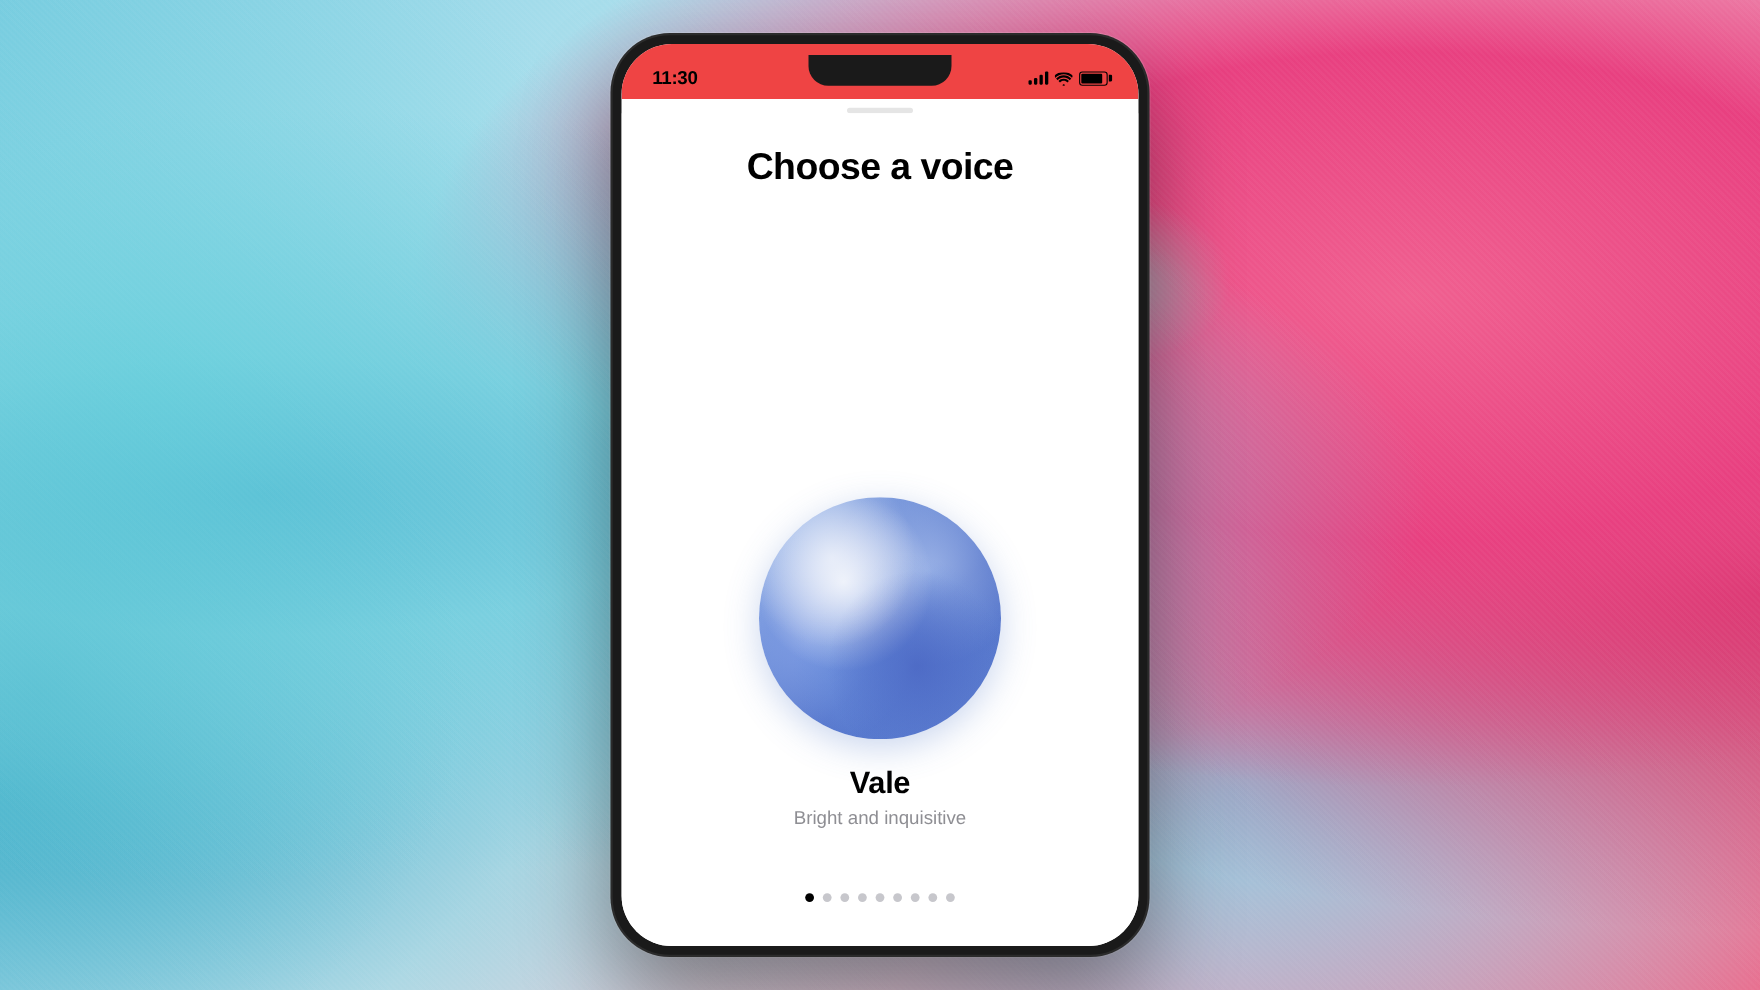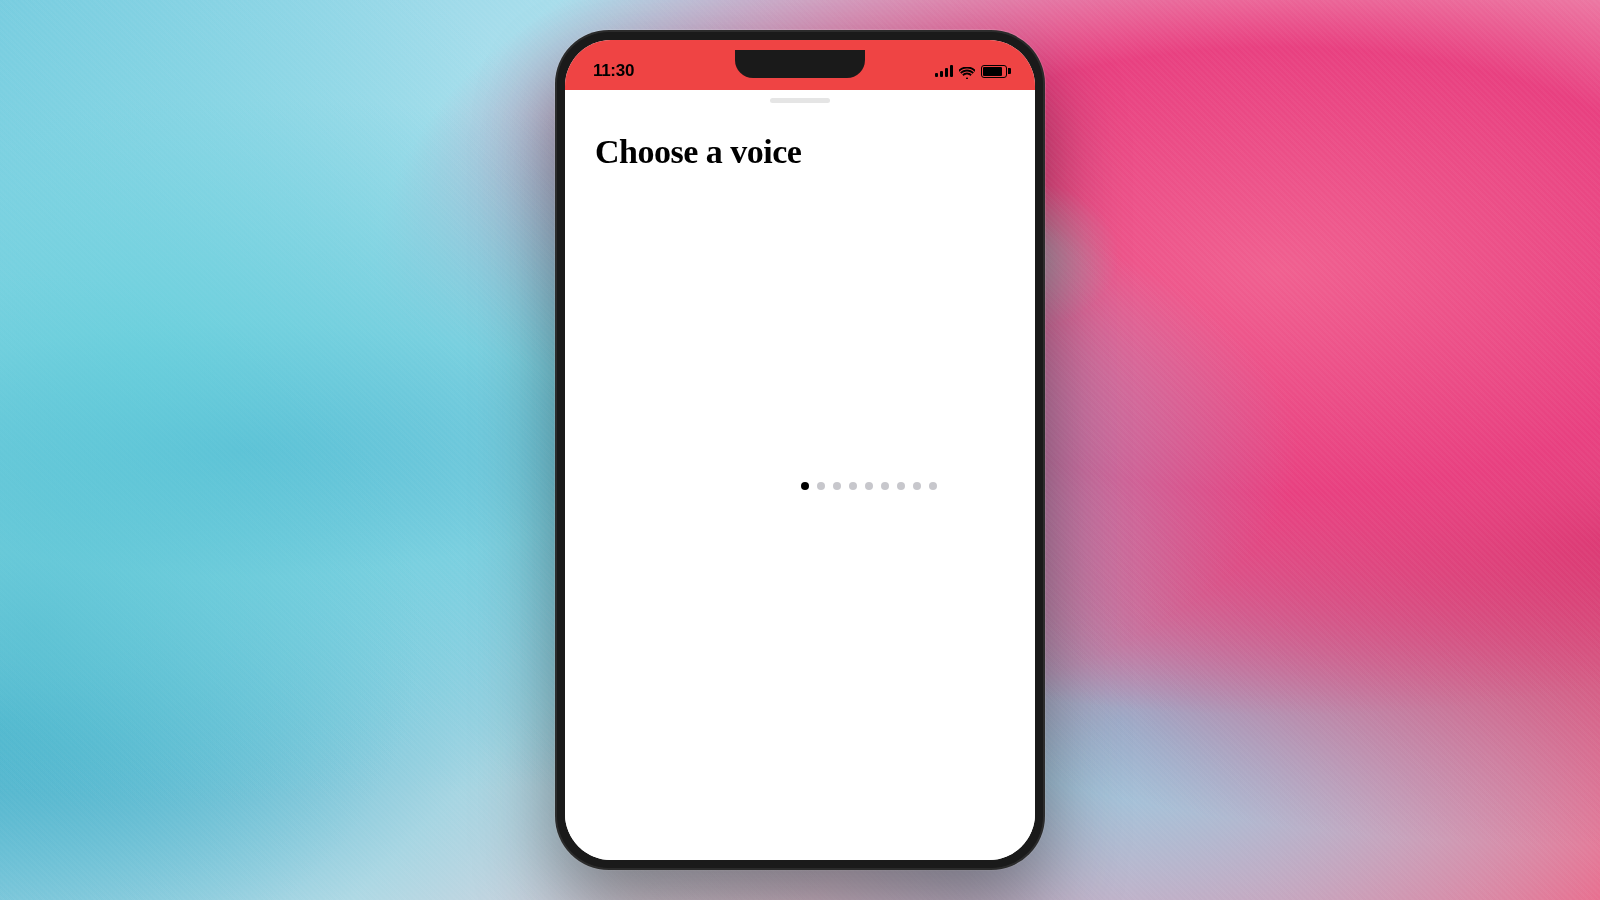--- a/index.html
+++ b/index.html
@@ -182,24 +182,23 @@
       width: 85%;
       background: #000;
       border-radius: 1px;
     }
 
     
     .screen-content {
       flex: 1;
       background: #ffffff;
       display: flex;
-      flex-direction: row;
+      flex-direction: column;
       align-items: center;
       padding: 20px 30px 30px;
-      font-family: Liberation Serif, serif;
     }
 
     .page-title {
       font-size: 34px;
       font-weight: 700;
       color: #000000;
       text-align: center;
       letter-spacing: -0.5px;
       margin-top: 10px;
       margin-bottom: auto;
@@ -332,20 +331,29 @@
           </div>
         </div>
       </div>
 
       <div class="screen-top-bar"></div>
 
       <div class="screen-content">
 
         <h1 class="page-title">Choose a voice</h1>
 
+        <div class="voice-avatar-container">
+
+          <div class="voice-avatar"></div>
+
+          <span class="voice-name">Vale</span>
+
+          <span class="voice-description">Bright and inquisitive</span>
+
+        </div>
 
         <div class="dots-container">
           <div class="dot active"></div>
           <div class="dot"></div>
           <div class="dot"></div>
           <div class="dot"></div>
           <div class="dot"></div>
           <div class="dot"></div>
           <div class="dot"></div>
           <div class="dot"></div>

